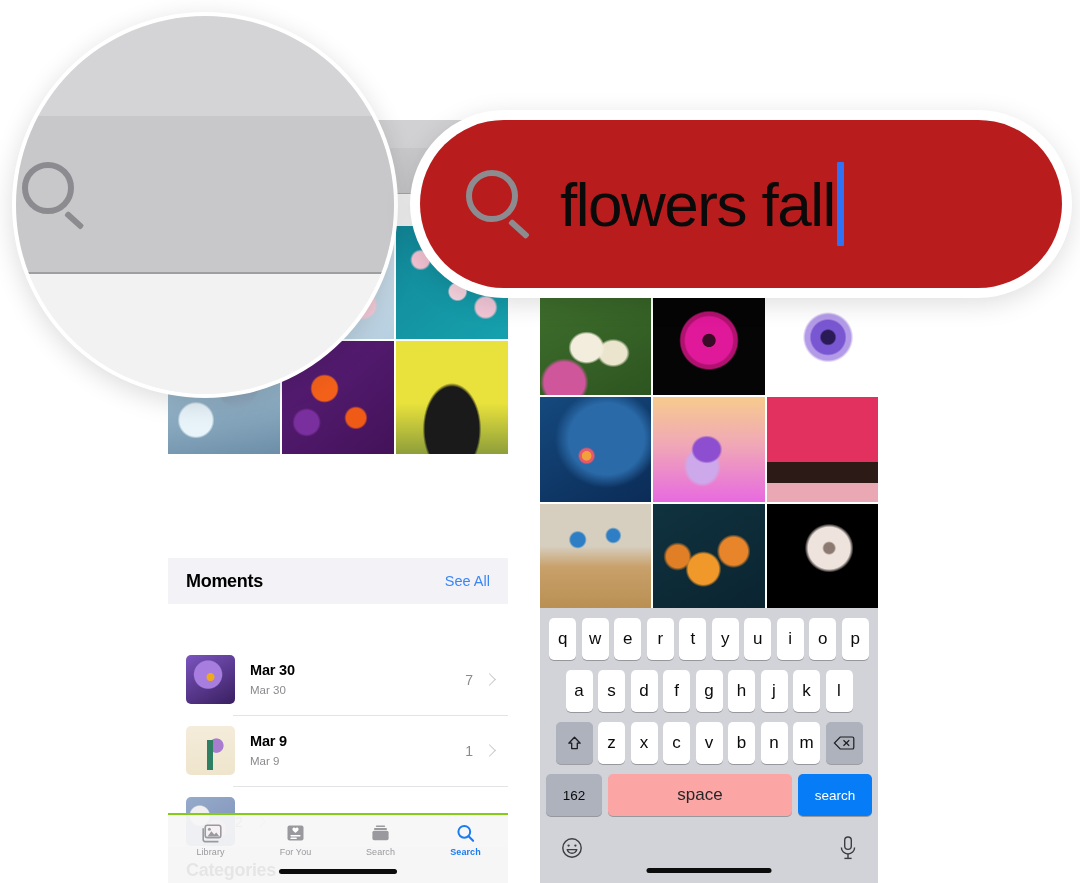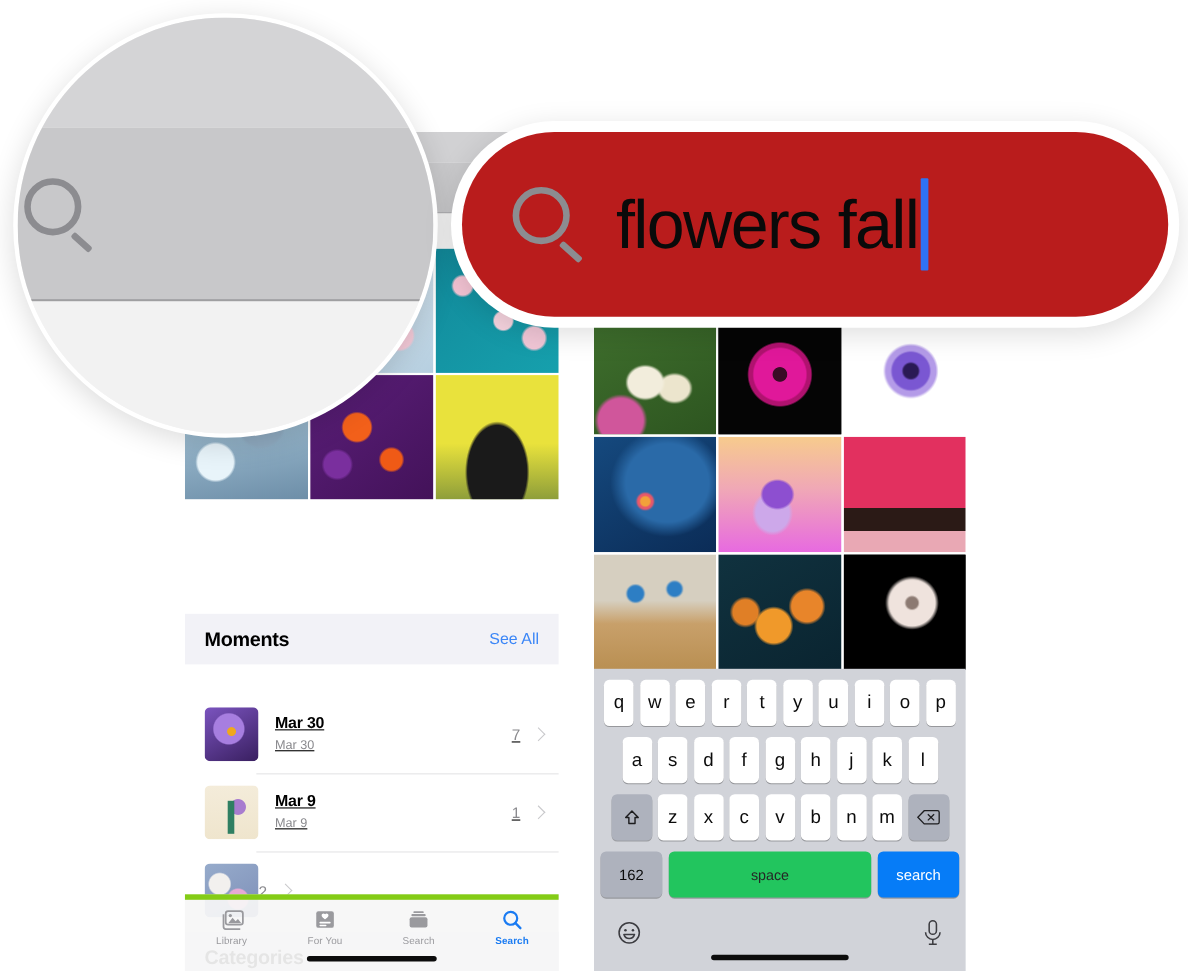--- a/index.html
+++ b/index.html
@@ -39,21 +39,21 @@
   .mo-thumb{width:49px;height:49px;border-radius:5px;flex:0 0 auto;overflow:hidden;position:relative;}
   .mo-txt{margin-left:15px;flex:1 1 auto;display:flex;flex-direction:column;justify-content:center;}
   .mo-title{font-size:14.5px;font-weight:bold;color:#000;line-height:1.25;letter-spacing:-0.2px;}
   .mo-sub{font-size:11.5px;color:#8a8a8e;line-height:1.4;margin-top:2px;}
   .mo-cnt{font-size:14px;color:#8a8a8e;margin-right:12px;}
   .mo-chev{width:8px;height:8px;border-right:1.8px solid #c3c3c6;border-top:1.8px solid #c3c3c6;
            transform:rotate(45deg);opacity:.9;}
 
   
   .tabbar{position:absolute;left:0;bottom:0;width:340px;height:70px;
-          background:rgba(246,246,246,.93);border-top:5px solid #84cc16;
+          background:rgba(246,246,246,.93);border-top:2px solid #84cc16;
           display:flex;align-items:flex-start;padding-top:9px;box-sizing:border-box;}
   .tab{flex:1 1 0;display:flex;flex-direction:column;align-items:center;gap:4px;}
   .tab .lbl{font-size:9px;color:#9a9a9e;letter-spacing:.1px;}
   .tab.active .lbl{color:#1a7bf2;font-weight:bold;}
   .homebar{position:absolute;left:50%;transform:translateX(-50%);bottom:9px;
            width:118px;height:5px;border-radius:3px;background:#0c0c0c;}
 
   
   .rp-topstrip{position:absolute;left:0;top:0;width:100%;height:8px;background:#f4f4f6;}
   .rp-grid{position:absolute;left:0;top:8px;width:338px;height:318px;
@@ -64,21 +64,21 @@
   .kb{position:absolute;left:0;bottom:0;width:338px;height:275px;background:#d1d3d9;
       padding:10px 3px 0;box-sizing:border-box;}
   .kb-row{display:flex;justify-content:center;gap:5.5px;margin-bottom:10px;}
   .key{background:#fff;border-radius:5px;height:42px;display:flex;align-items:center;
        justify-content:center;font-size:17px;color:#0b0b0b;
        box-shadow:0 1px 0 rgba(0,0,0,.28);min-width:27px;flex:0 0 27px;}
   .kb-row.r2{padding:0 16px;}
   .kb-row.r3{padding:0 0;}
   .key.wide{flex:0 0 37px;background:#aeb2bd;box-shadow:0 1px 0 rgba(0,0,0,.25);}
   .key.num{flex:0 0 56px;background:#aeb2bd;font-size:13.5px;}
-  .key.space{flex:1 1 auto;background:#22c55e;font-size:13px;color:#262626;}
+  .key.space{flex:1 1 auto;background:#fca5a5;font-size:17px;color:#262626;}
   .key.search{flex:0 0 74px;background:#067cf7;color:#fff;font-size:13.5px;}
   .kb-row.r4{gap:6px;padding:0 3px;}
   .kb-bottom{display:flex;align-items:center;justify-content:space-between;
              padding:0 17px;height:44px;box-sizing:border-box;}
   .rp-home{position:absolute;left:50%;transform:translateX(-50%);bottom:10px;
            width:125px;height:5px;border-radius:3px;background:#0c0c0c;}
 
   
   #mag-circle{position:absolute;left:12px;top:12px;width:386px;height:386px;
               border-radius:50%;background:#ffffff;
@@ -163,21 +163,21 @@
           radial-gradient(ellipse at 50% 78%, #1a1a1a 0 34%, transparent 37%),
           linear-gradient(180deg,#e9e23c 0 55%,#8e9e3a 100%);"></div>
       </div>
     </div>
 
     <div class="sec-head" style="top:438px;">
       <span class="t">Moments</span>
       <span class="a">See All</span>
     </div>
 
-    <div class="mo-list" style="top:512px;text-decoration:underline;">
+    <div class="mo-list" style="top:524px;">
       <div class="mo-row">
         <div class="mo-thumb">
           <div class="ph" style="background:
             radial-gradient(circle at 50% 45%,#f0a81c 0 10%,transparent 12%),
             radial-gradient(circle at 45% 40%,#a77ee0 0 34%,transparent 37%),
             linear-gradient(150deg,#7b54bf,#391f60);"></div>
         </div>
         <div class="mo-txt">
           <span class="mo-title">Mar 30</span>
           <span class="mo-sub">Mar 30</span>

